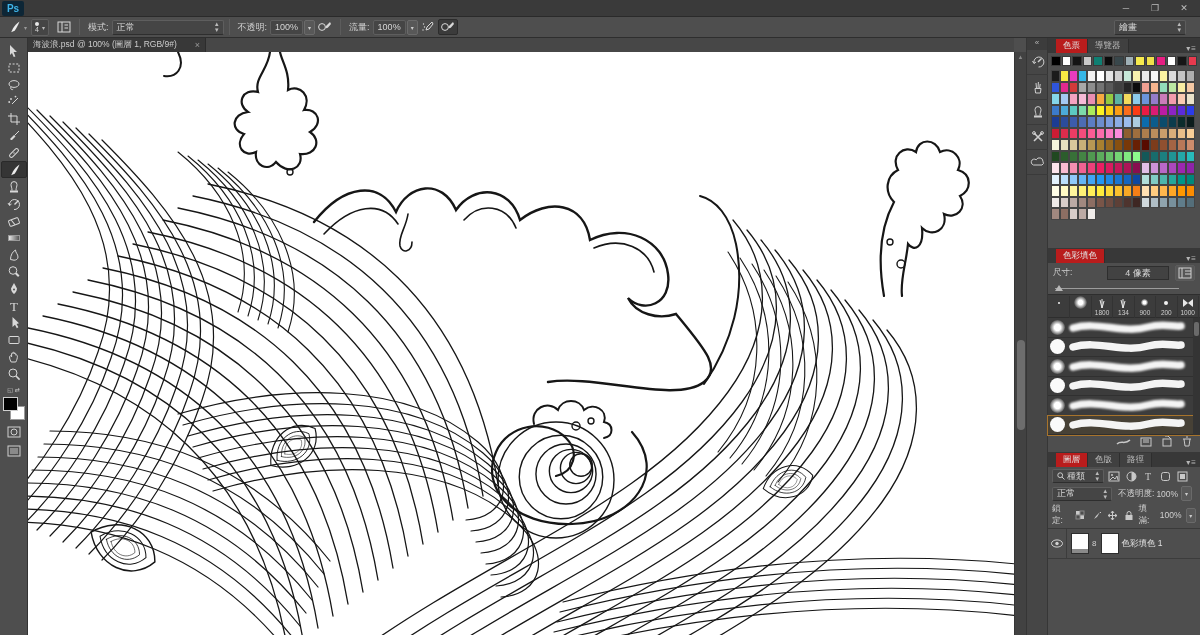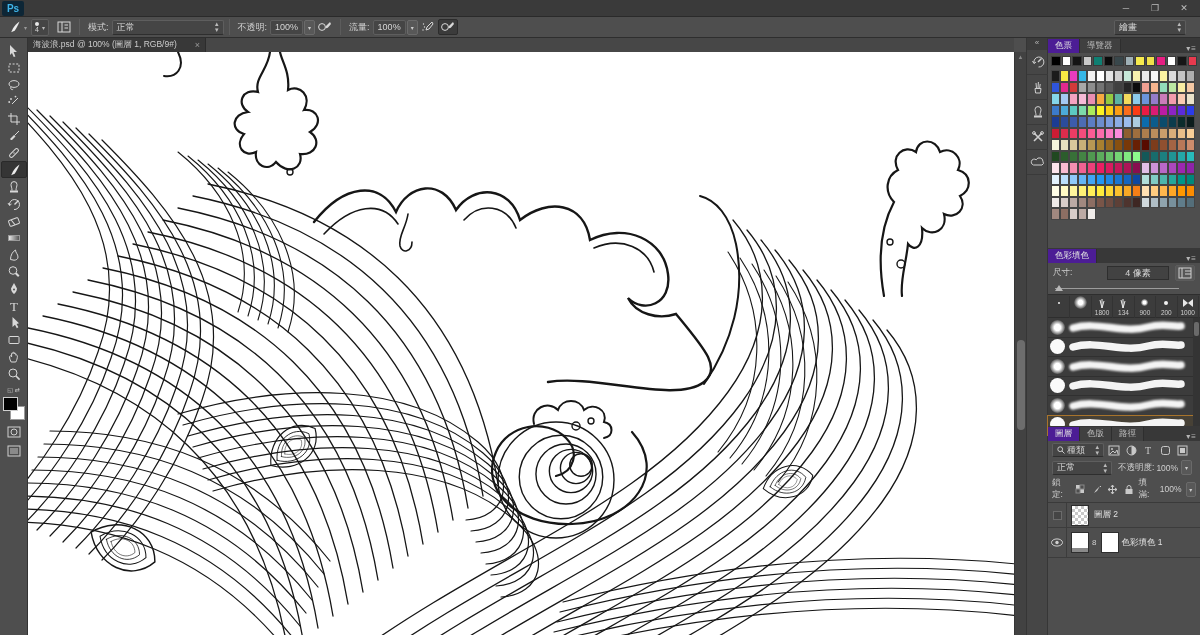--- a/index.html
+++ b/index.html
@@ -58,21 +58,21 @@
   #dock { position:absolute; left:1026px; top:38px; width:22px; height:597px; background:#464646;
     border-left:1px solid #363636; border-right:1px solid #363636; }
   #dock-collapse { height:12px; text-align:center; color:#b5b5b5; font-size:8px; background:#3c3c3c; }
   .dock-icon { width:22px; height:25px; display:flex; align-items:center; justify-content:center;
     border-bottom:1px solid #3a3a3a; }
   
   .panel { position:absolute; left:1048px; width:152px; background:#4e4e4e; }
   .tabbar { height:15px; background:#383838; display:flex; align-items:flex-end; }
   .ptab { height:14px; padding:0 7px; font-size:8.5px; color:#bdbdbd; display:flex; align-items:center;
     background:#404040; border-right:1px solid #2e2e2e; }
-  .ptab.active { background:#4c1d95; color:#e2e2e2; }
+  .ptab.active { background:#b91c1c; color:#e2e2e2;margin-left:8px; }
   .panel-menu { margin-left:auto; color:#b5b5b5; font-size:8px; padding-right:3px; letter-spacing:1px; }
   
   #swatches-body { padding:3px 3px; }
   #recent-row { display:flex; gap:1px; margin-bottom:4px; }
   #recent-row .sw { width:10px; height:10px; border:1px solid #3a3a3a; }
   .sw-row { display:flex; gap:0px; }
   .sw-row .sw { width:9px; height:11.5px; border:0.5px solid #444; }
   
   #brush-panel .row { display:flex; align-items:center; padding:2px 5px; }
   #size-value-box { width:62px; height:14px; background:#424242; border:1px solid #2e2e2e;
@@ -877,21 +877,21 @@
     <svg width="12" height="11">
         <rect x="2" y="3" width="8" height="7" fill="none" stroke="#c9c9c9"></rect>
         <path d="M10 3 L7 0 H4" stroke="#c9c9c9" fill="none"></path>
       </svg>
     <svg width="10" height="11">
         <path d="M1 3 H9 M2 3 L3 10 H7 L8 3 M4 1 H6" stroke="#c9c9c9" fill="none"></path>
       </svg>
   </div>
 </div>
 
-<div class="panel" id="layers-panel" style="top:426px;height:147px">
+<div class="panel" id="layers-panel" style="top:452px;height:147px">
   <div class="tabbar" id="layers-tabs">
       <div class="ptab active">圖層</div>
       <div class="ptab">色版</div>
       <div class="ptab">路徑</div>
       <div class="panel-menu">▾≡</div>
     </div>
   <div id="layers-filter">
     <div class="ob-select" id="filter-select">
       <svg width="8" height="8">
           <circle cx="3.2" cy="3.2" r="2.4" fill="none" stroke="#c9c9c9"></circle>
@@ -960,27 +960,20 @@
         <svg width="10" height="11">
           <rect x="1.5" y="5" width="7" height="5" fill="#c9c9c9"></rect>
           <path d="M3 5 V3.5 A2 2 0 0 1 7 3.5 V5" fill="none" stroke="#c9c9c9"></path>
         </svg>
       </span>
     <span class="llabel" style="margin-left:auto">填滿:</span>
     <span class="llabel">100%</span>
     <div class="mini-drop">▾</div>
   </div>
   <div id="layer-list">
-      <div class="layer-row">
-        <div class="eye-cell">
-          <span class="eye-off"></span>
-        </div>
-        <div class="lthumb checker"></div>
-        <span class="lname">圖層 2</span>
-      </div>
       <div class="layer-row" style="height: 30px;">
         <div class="eye-cell">
           <svg width="12" height="9">
             <ellipse cx="6" cy="4.5" rx="5.5" ry="3.6" fill="none" stroke="#d0d0d0"></ellipse>
             <circle cx="6" cy="4.5" r="1.7" fill="#d0d0d0"></circle>
           </svg>
         </div>
         <div class="fm-wrap">
           <div class="lthumb fill-strip"></div>
           <span class="fm-link">8</span>

